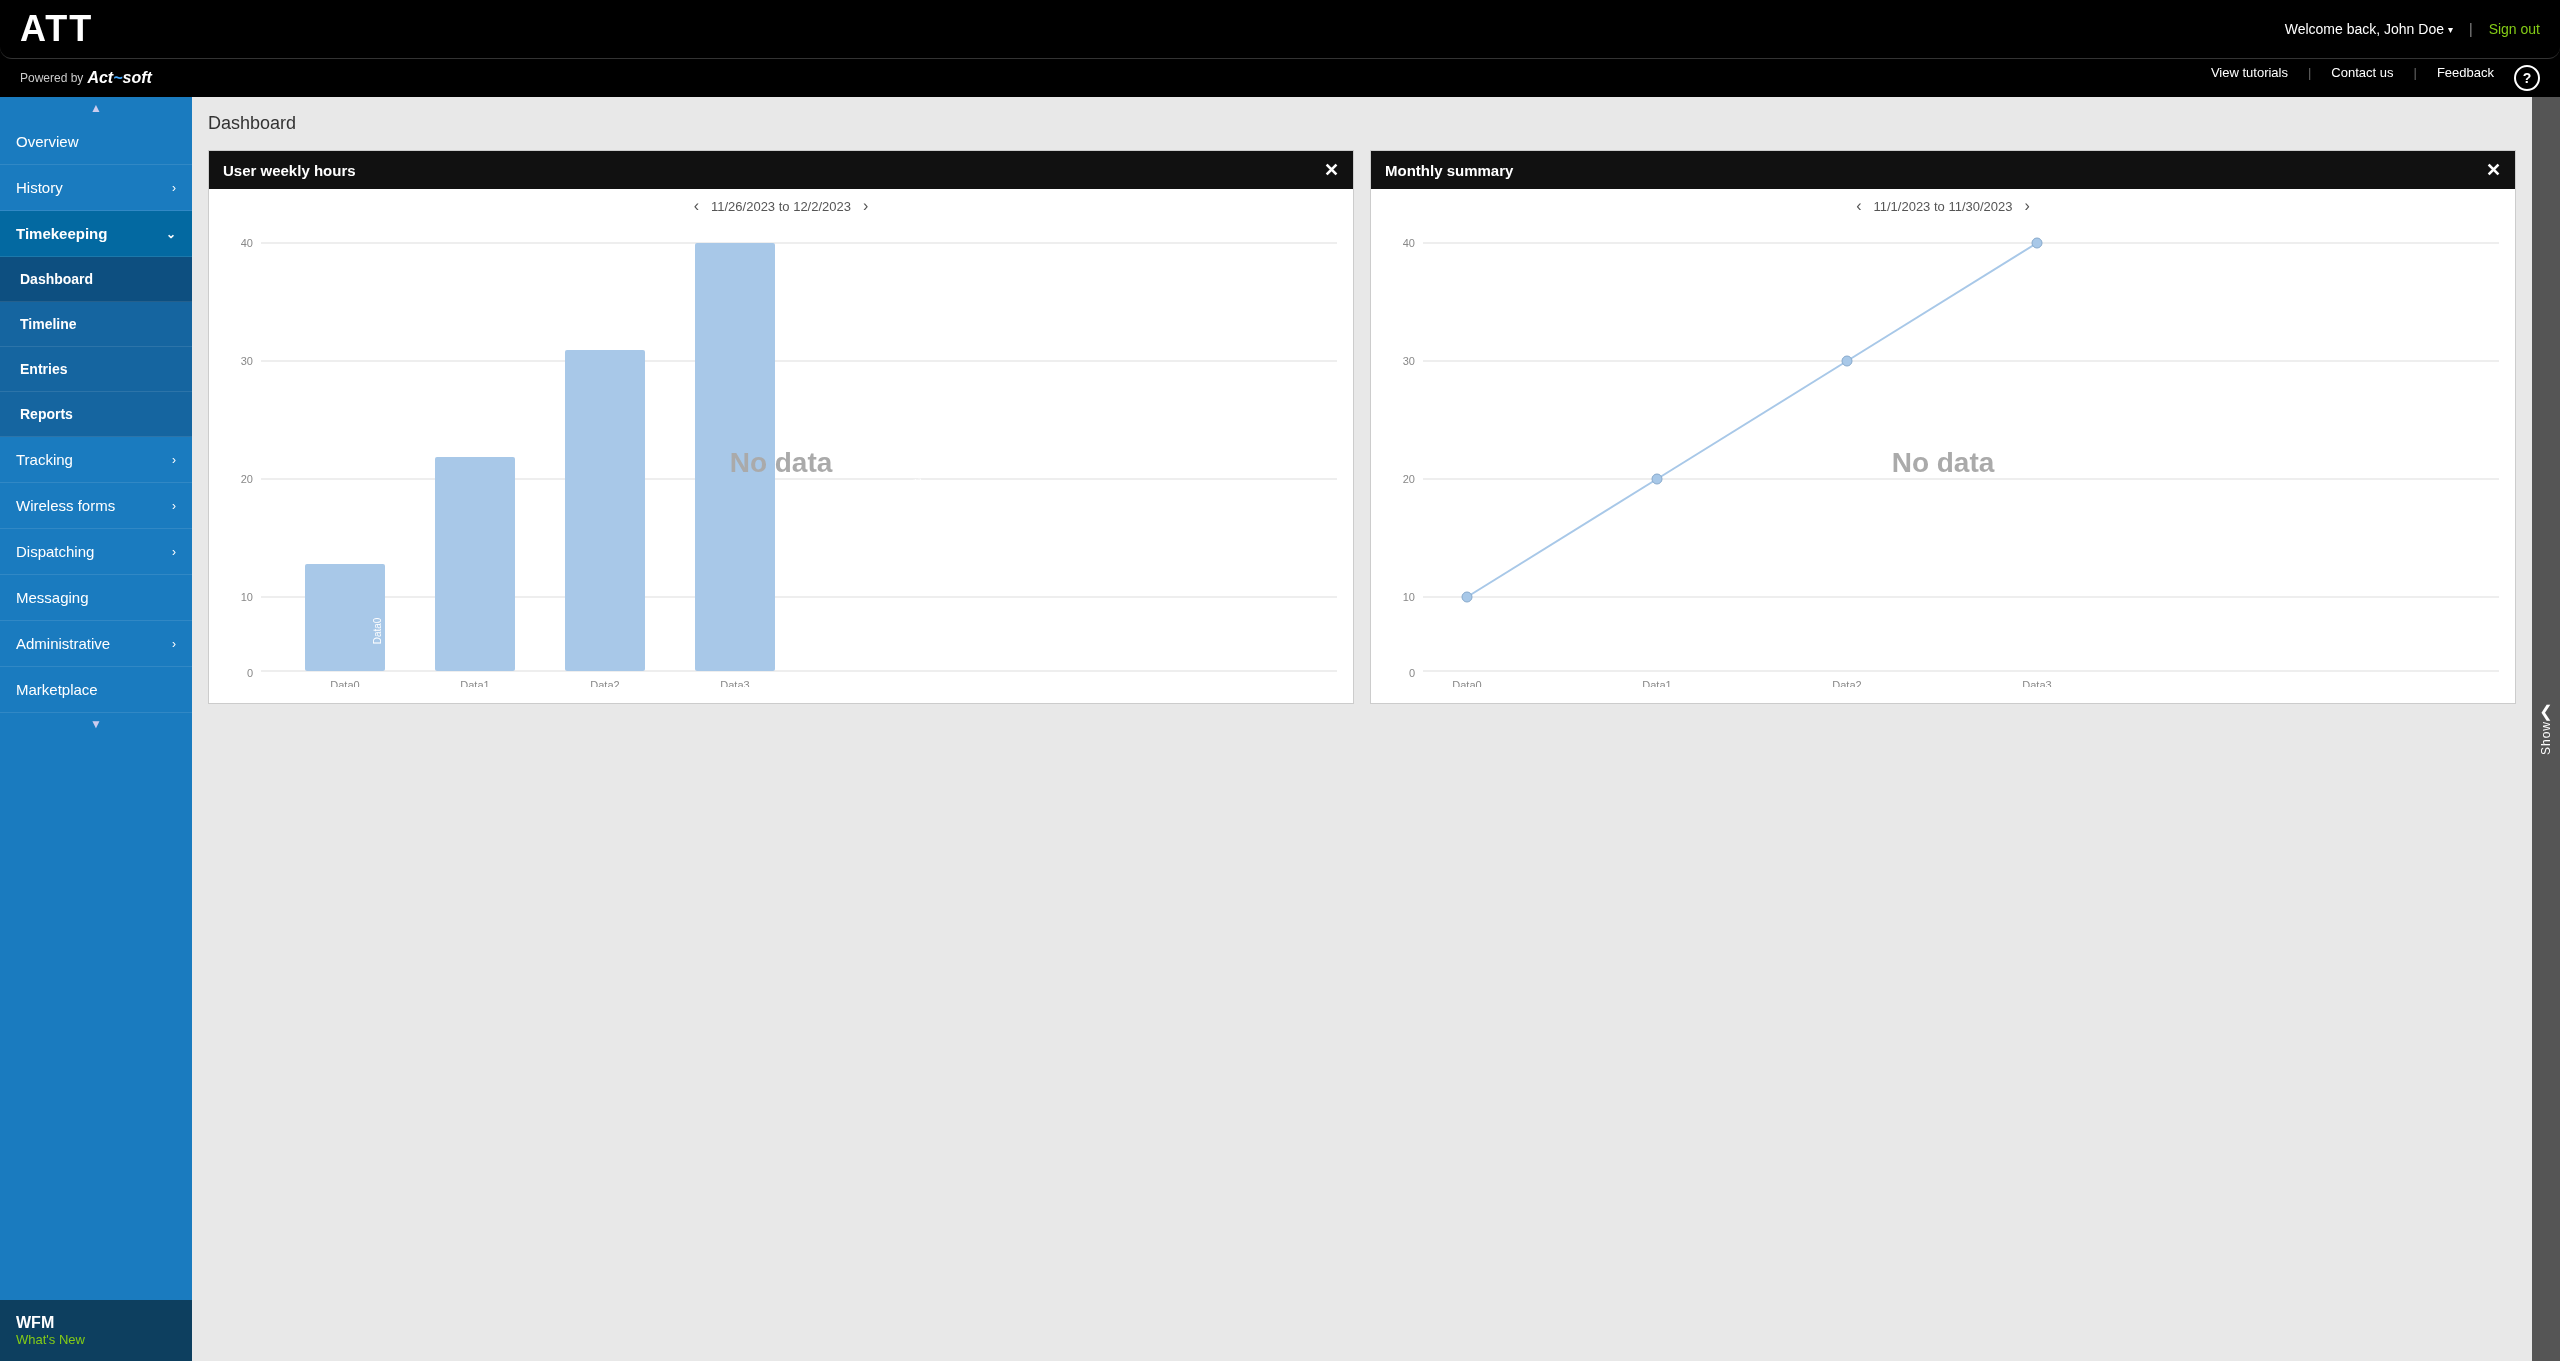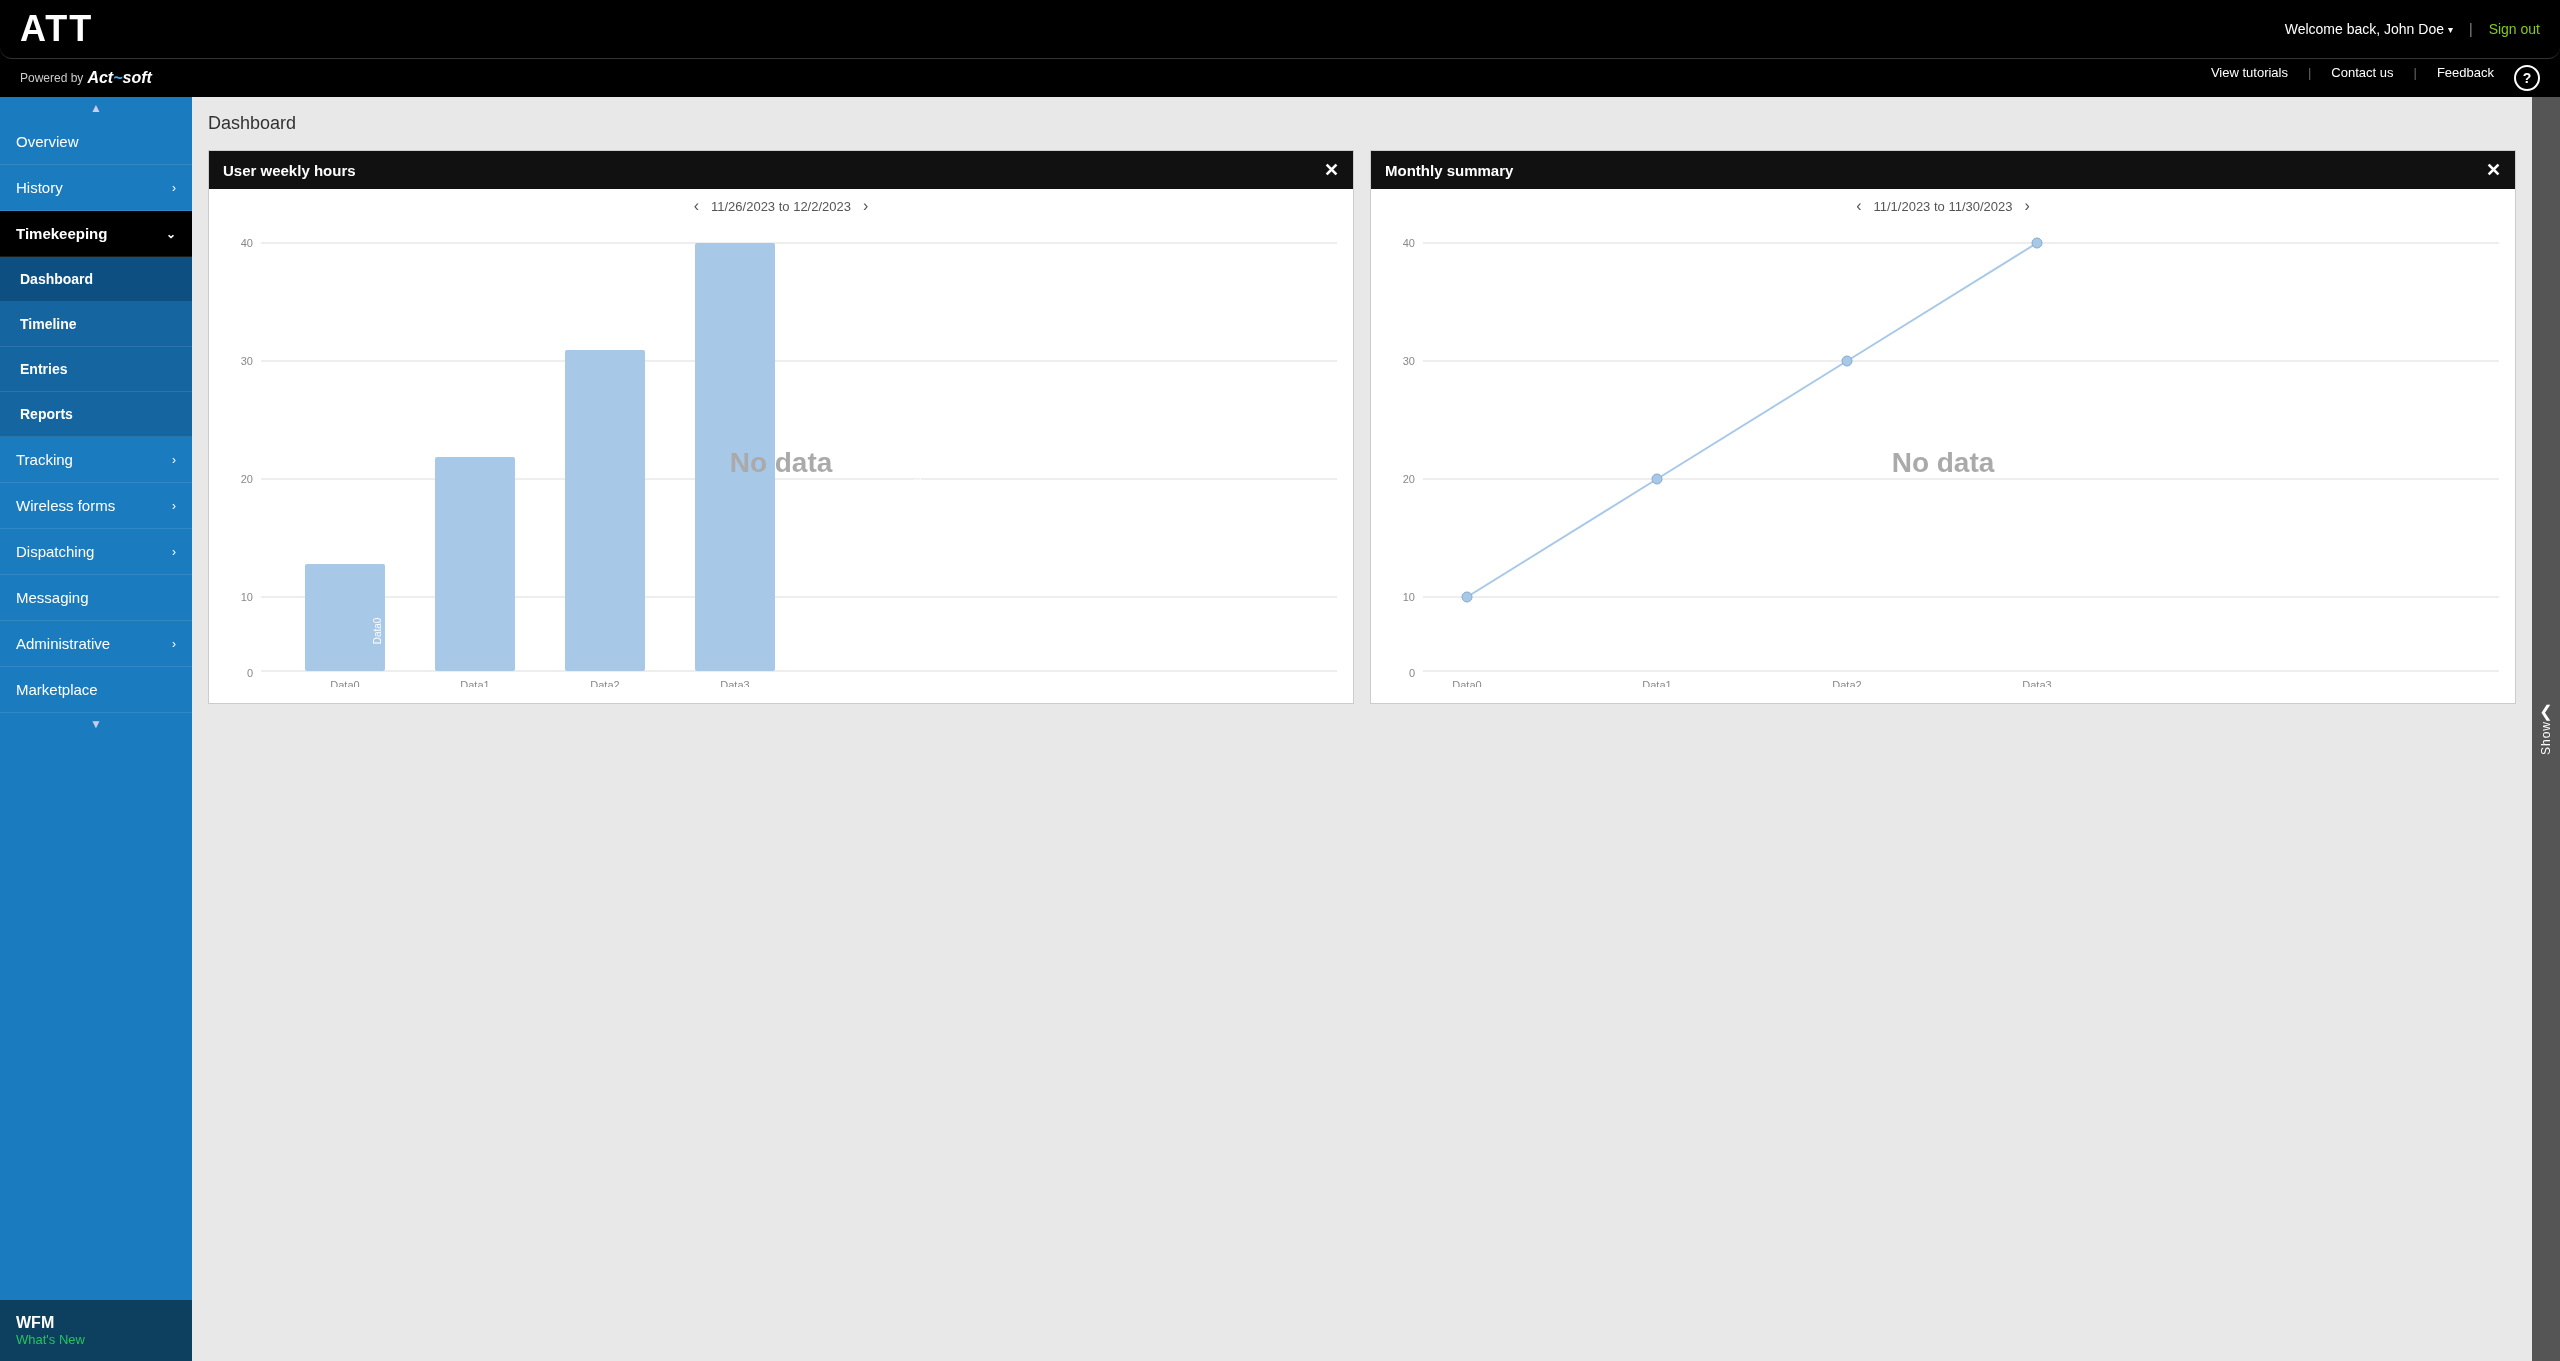--- a/index.html
+++ b/index.html
@@ -125,21 +125,21 @@
       align-items: center;
       justify-content: space-between;
       padding: 14px 16px;
       cursor: pointer;
       font-size: 15px;
       border-bottom: 1px solid rgba(255,255,255,0.1);
       color: #fff;
       transition: background 0.2s;
     }
     .sidebar-item.active {
-      background: #000000;
+      background: #0369a1;
       font-weight: bold;
     }
     .sidebar-item.sub-item {
       background: #1565a0;
       padding-left: 20px;
       font-size: 14px;
       font-weight: bold;
     }
     .sidebar-item.sub-item.selected {
       background: #0d4f80;
@@ -153,21 +153,21 @@
       padding: 14px 16px;
       margin-top: auto;
     }
     .sidebar-footer .wfm-title {
       font-size: 16px;
       font-weight: bold;
       color: #fff;
     }
     .sidebar-footer .wfm-sub {
       font-size: 13px;
-      color: #22c55e;
+      color: #84cc16;
       cursor: pointer;
     }
 
     
     .content {
       flex: 1;
       background: #e8e8e8;
       overflow-y: auto;
       padding: 16px;
       position: relative;

